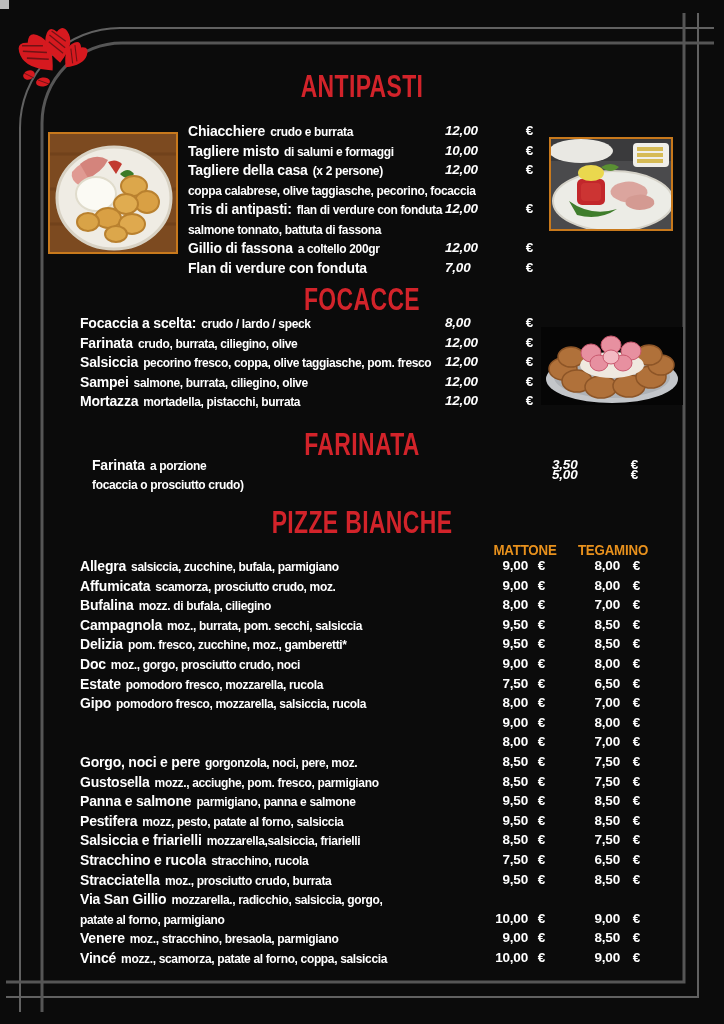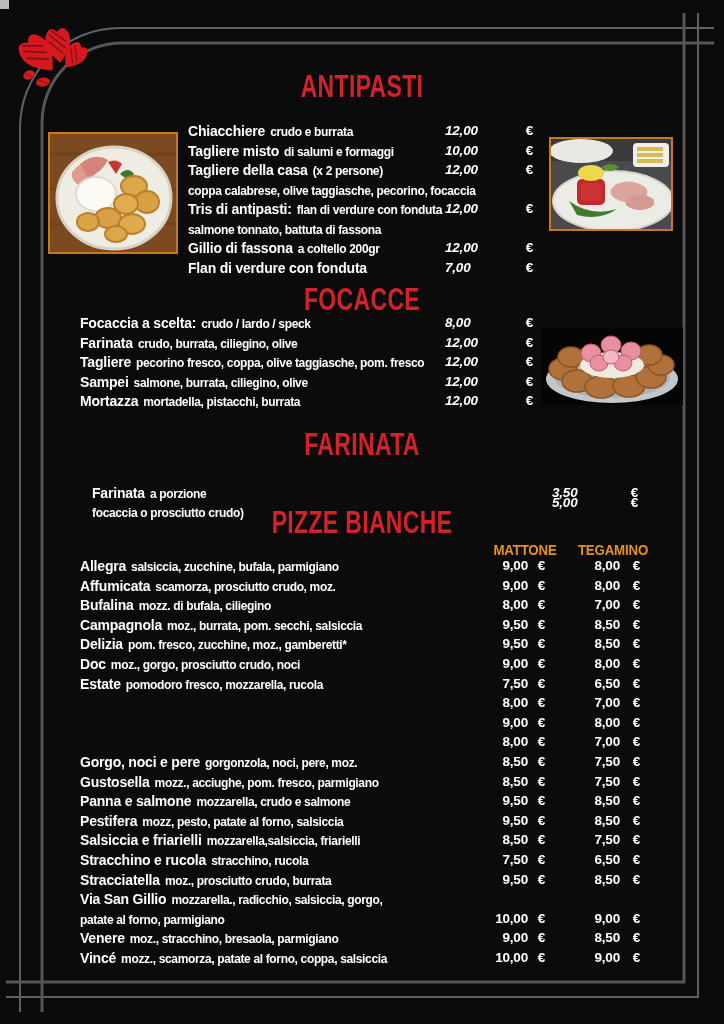--- a/index.html
+++ b/index.html
@@ -36,21 +36,21 @@
     position:absolute;top:542px;font-size:14px;font-weight:bold;color:#e8911d;
     text-align:center;transform:scaleX(0.95);letter-spacing:-.2px;
   }
   #h-mattone{left:480px;width:90px}
   #h-tegamino{left:568px;width:90px}
 
   
   .sec{position:absolute;}
   #sec-antipasti{left:188px;top:122px;width:345px;}
   #sec-focacce{left:80px;top:314px;width:453px;}
-  #sec-farinata{left:92px;top:484px;width:546px;}
+  #sec-farinata{left:92px;top:456px;width:546px;}
   #sec-pizze{left:80px;top:557px;width:566px;}
 
   .mrow{position:relative;height:19.5px;}
   #sec-farinata .mrow{height:19px;}
   #sec-farinata .mrow:nth-child(3){height:17px;}
   #sec-pizze .mrow{height:19.6px;}
 
   .txt{position:absolute;left:0;top:0;white-space:nowrap;}
   .iname{color:#ffffff;font-size:14px;font-weight:bold;margin-right:5px;letter-spacing:-.2px;}
   .idesc{color:#ffffff;font-size:12px;font-weight:bold;letter-spacing:-.35px;}
@@ -225,21 +225,21 @@
         <span class="txt"><span class="iname">Focaccia a scelta:</span><span class="idesc">crudo / lardo / speck</span></span>
         <span class="pnum">8,00</span>
         <span class="eur">€</span>
       </div>
       <div class="mrow">
         <span class="txt"><span class="iname">Farinata</span><span class="idesc">crudo, burrata, ciliegino, olive</span></span>
         <span class="pnum">12,00</span>
         <span class="eur">€</span>
       </div>
       <div class="mrow">
-        <span class="txt"><span class="iname">Tagliere</span><span class="idesc">pecorino fresco, coppa, olive taggiasche, pom. fresco</span></span>
+        <span class="txt"><span class="iname">Salsiccia</span><span class="idesc">pecorino fresco, coppa, olive taggiasche, pom. fresco</span></span>
         <span class="pnum">12,00</span>
         <span class="eur">€</span>
       </div>
       <div class="mrow">
         <span class="txt"><span class="iname">Sampei</span><span class="idesc">salmone, burrata, ciliegino, olive</span></span>
         <span class="pnum">12,00</span>
         <span class="eur">€</span>
       </div>
       <div class="mrow">
         <span class="txt"><span class="iname">Mortazza</span><span class="idesc">mortadella, pistacchi, burrata</span></span>
@@ -303,20 +303,21 @@
         <span class="eur2">€</span>
       </div>
       <div class="mrow">
         <span class="txt"><span class="iname">Estate</span><span class="idesc">pomodoro fresco, mozzarella, rucola</span></span>
         <span class="num1">7,50</span>
         <span class="eur1">€</span>
         <span class="num2">6,50</span>
         <span class="eur2">€</span>
       </div>
       <div class="mrow">
+        <span class="txt"><span class="iname">Gipo</span><span class="idesc">pomodoro fresco, mozzarella, salsiccia, rucola</span></span>
         <span class="num1">8,00</span>
         <span class="eur1">€</span>
         <span class="num2">7,00</span>
         <span class="eur2">€</span>
       </div>
       <div class="mrow">
         <span class="num1">9,00</span>
         <span class="eur1">€</span>
         <span class="num2">8,00</span>
         <span class="eur2">€</span>
@@ -335,21 +336,21 @@
         <span class="eur2">€</span>
       </div>
       <div class="mrow">
         <span class="txt"><span class="iname">Gustosella</span><span class="idesc">mozz., acciughe, pom. fresco, parmigiano</span></span>
         <span class="num1">8,50</span>
         <span class="eur1">€</span>
         <span class="num2">7,50</span>
         <span class="eur2">€</span>
       </div>
       <div class="mrow">
-        <span class="txt"><span class="iname">Panna e salmone</span><span class="idesc">mozzarella, crudo e salmone</span></span>
+        <span class="txt"><span class="iname">Panna e salmone</span><span class="idesc">parmigiano, panna e salmone</span></span>
         <span class="num1">9,50</span>
         <span class="eur1">€</span>
         <span class="num2">8,50</span>
         <span class="eur2">€</span>
       </div>
       <div class="mrow">
         <span class="txt"><span class="iname">Pestifera</span><span class="idesc">mozz, pesto, patate al forno, salsiccia</span></span>
         <span class="num1">9,50</span>
         <span class="eur1">€</span>
         <span class="num2">8,50</span>

